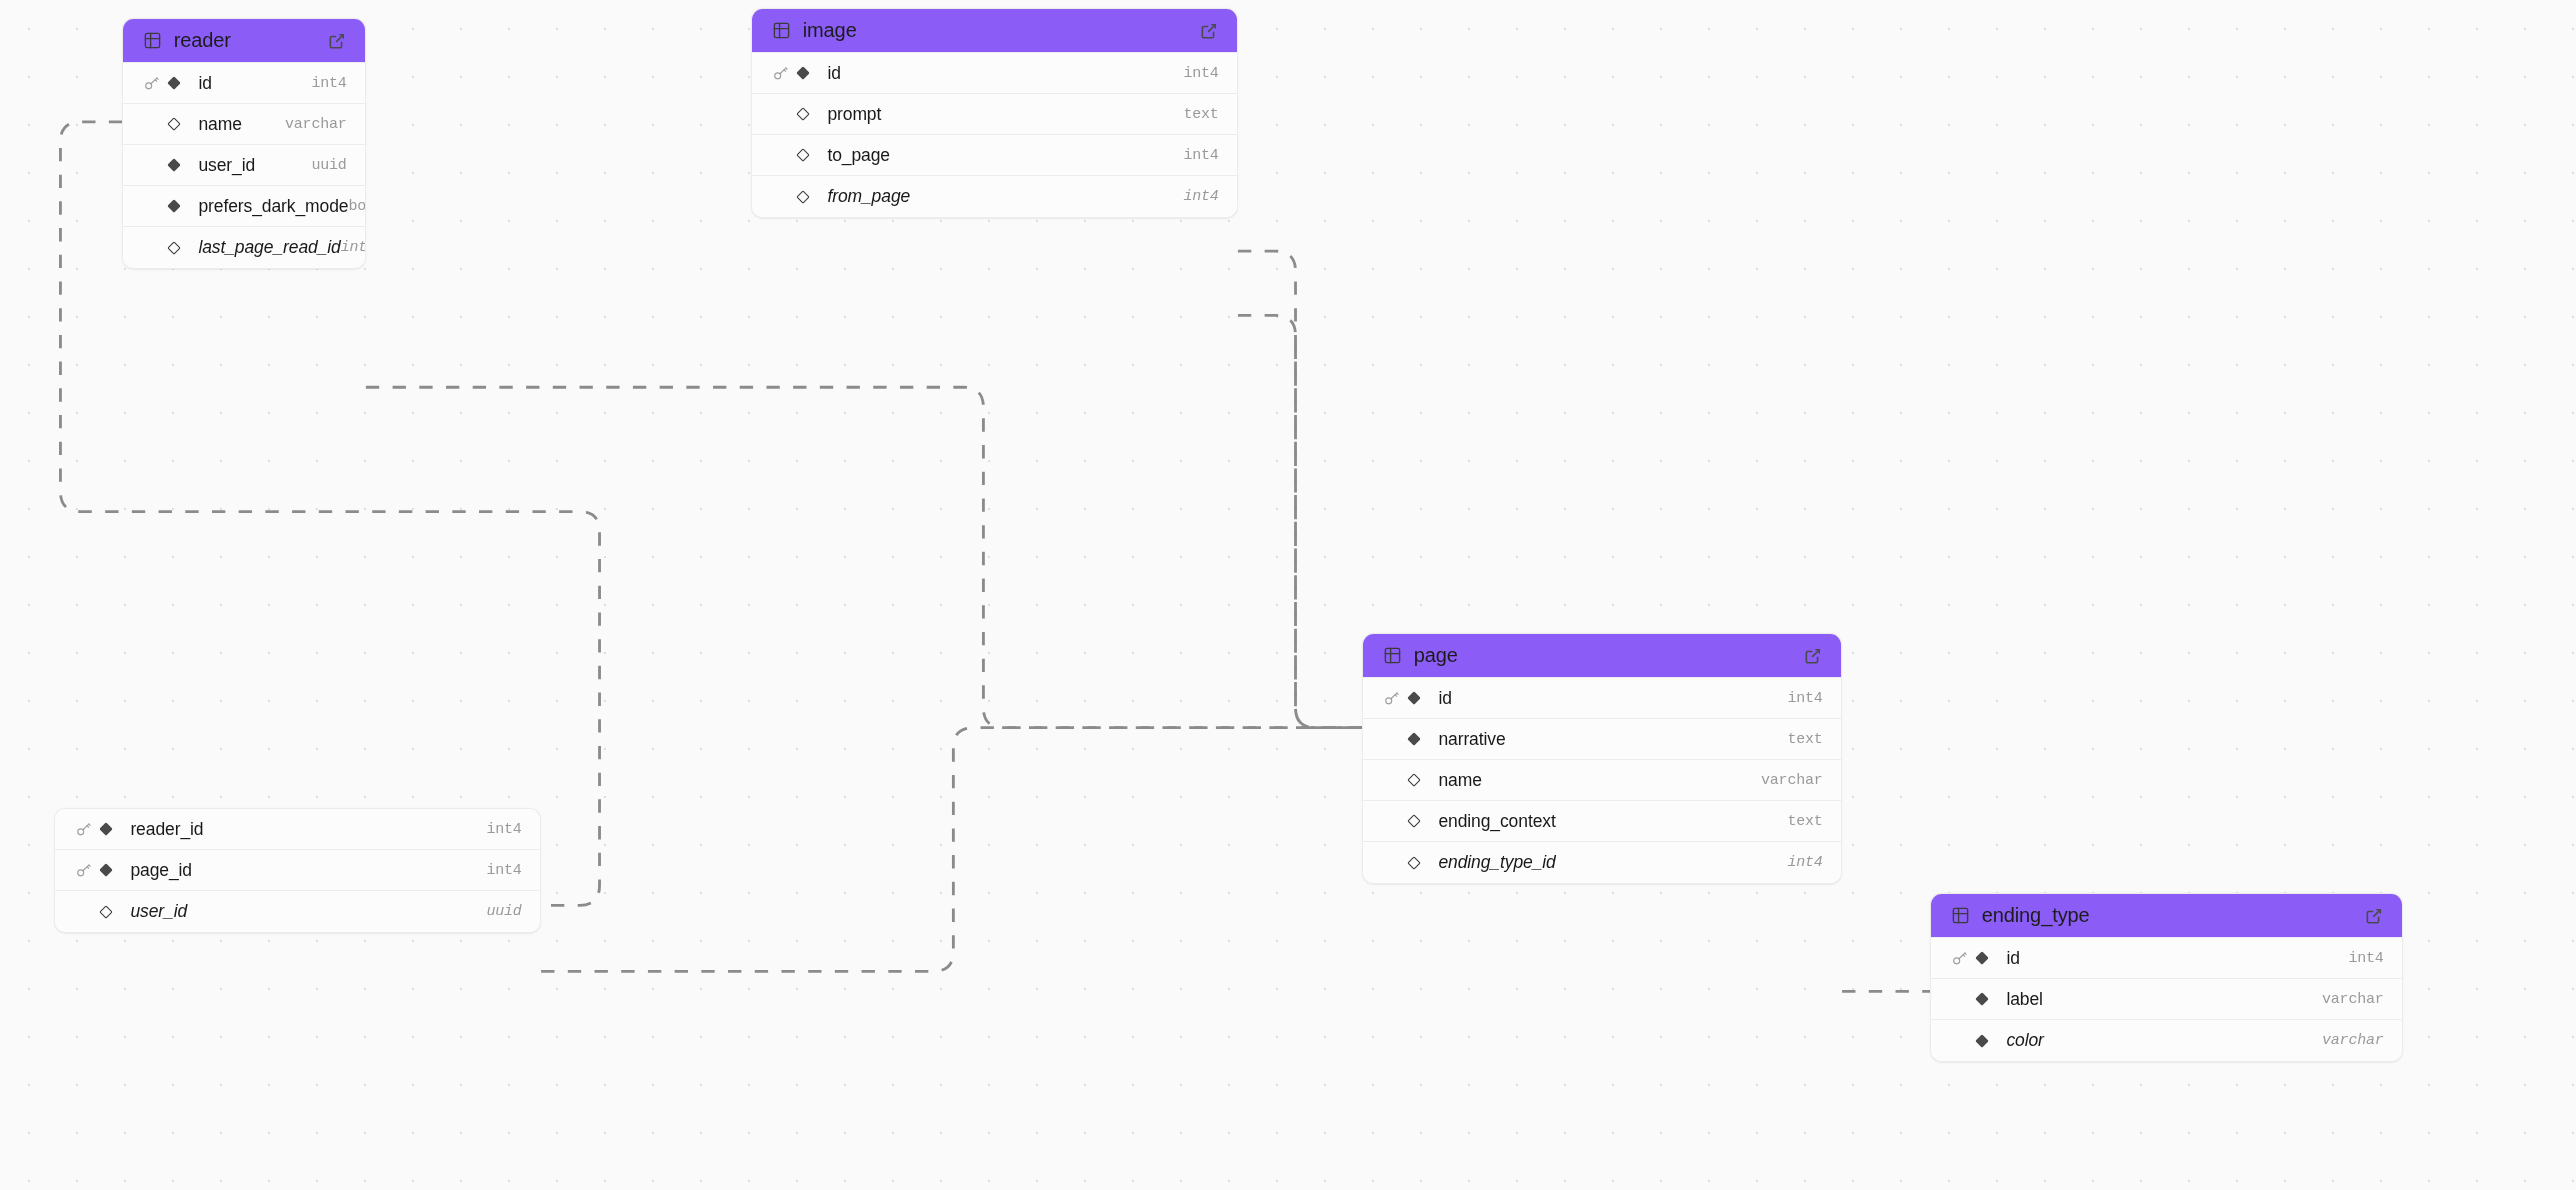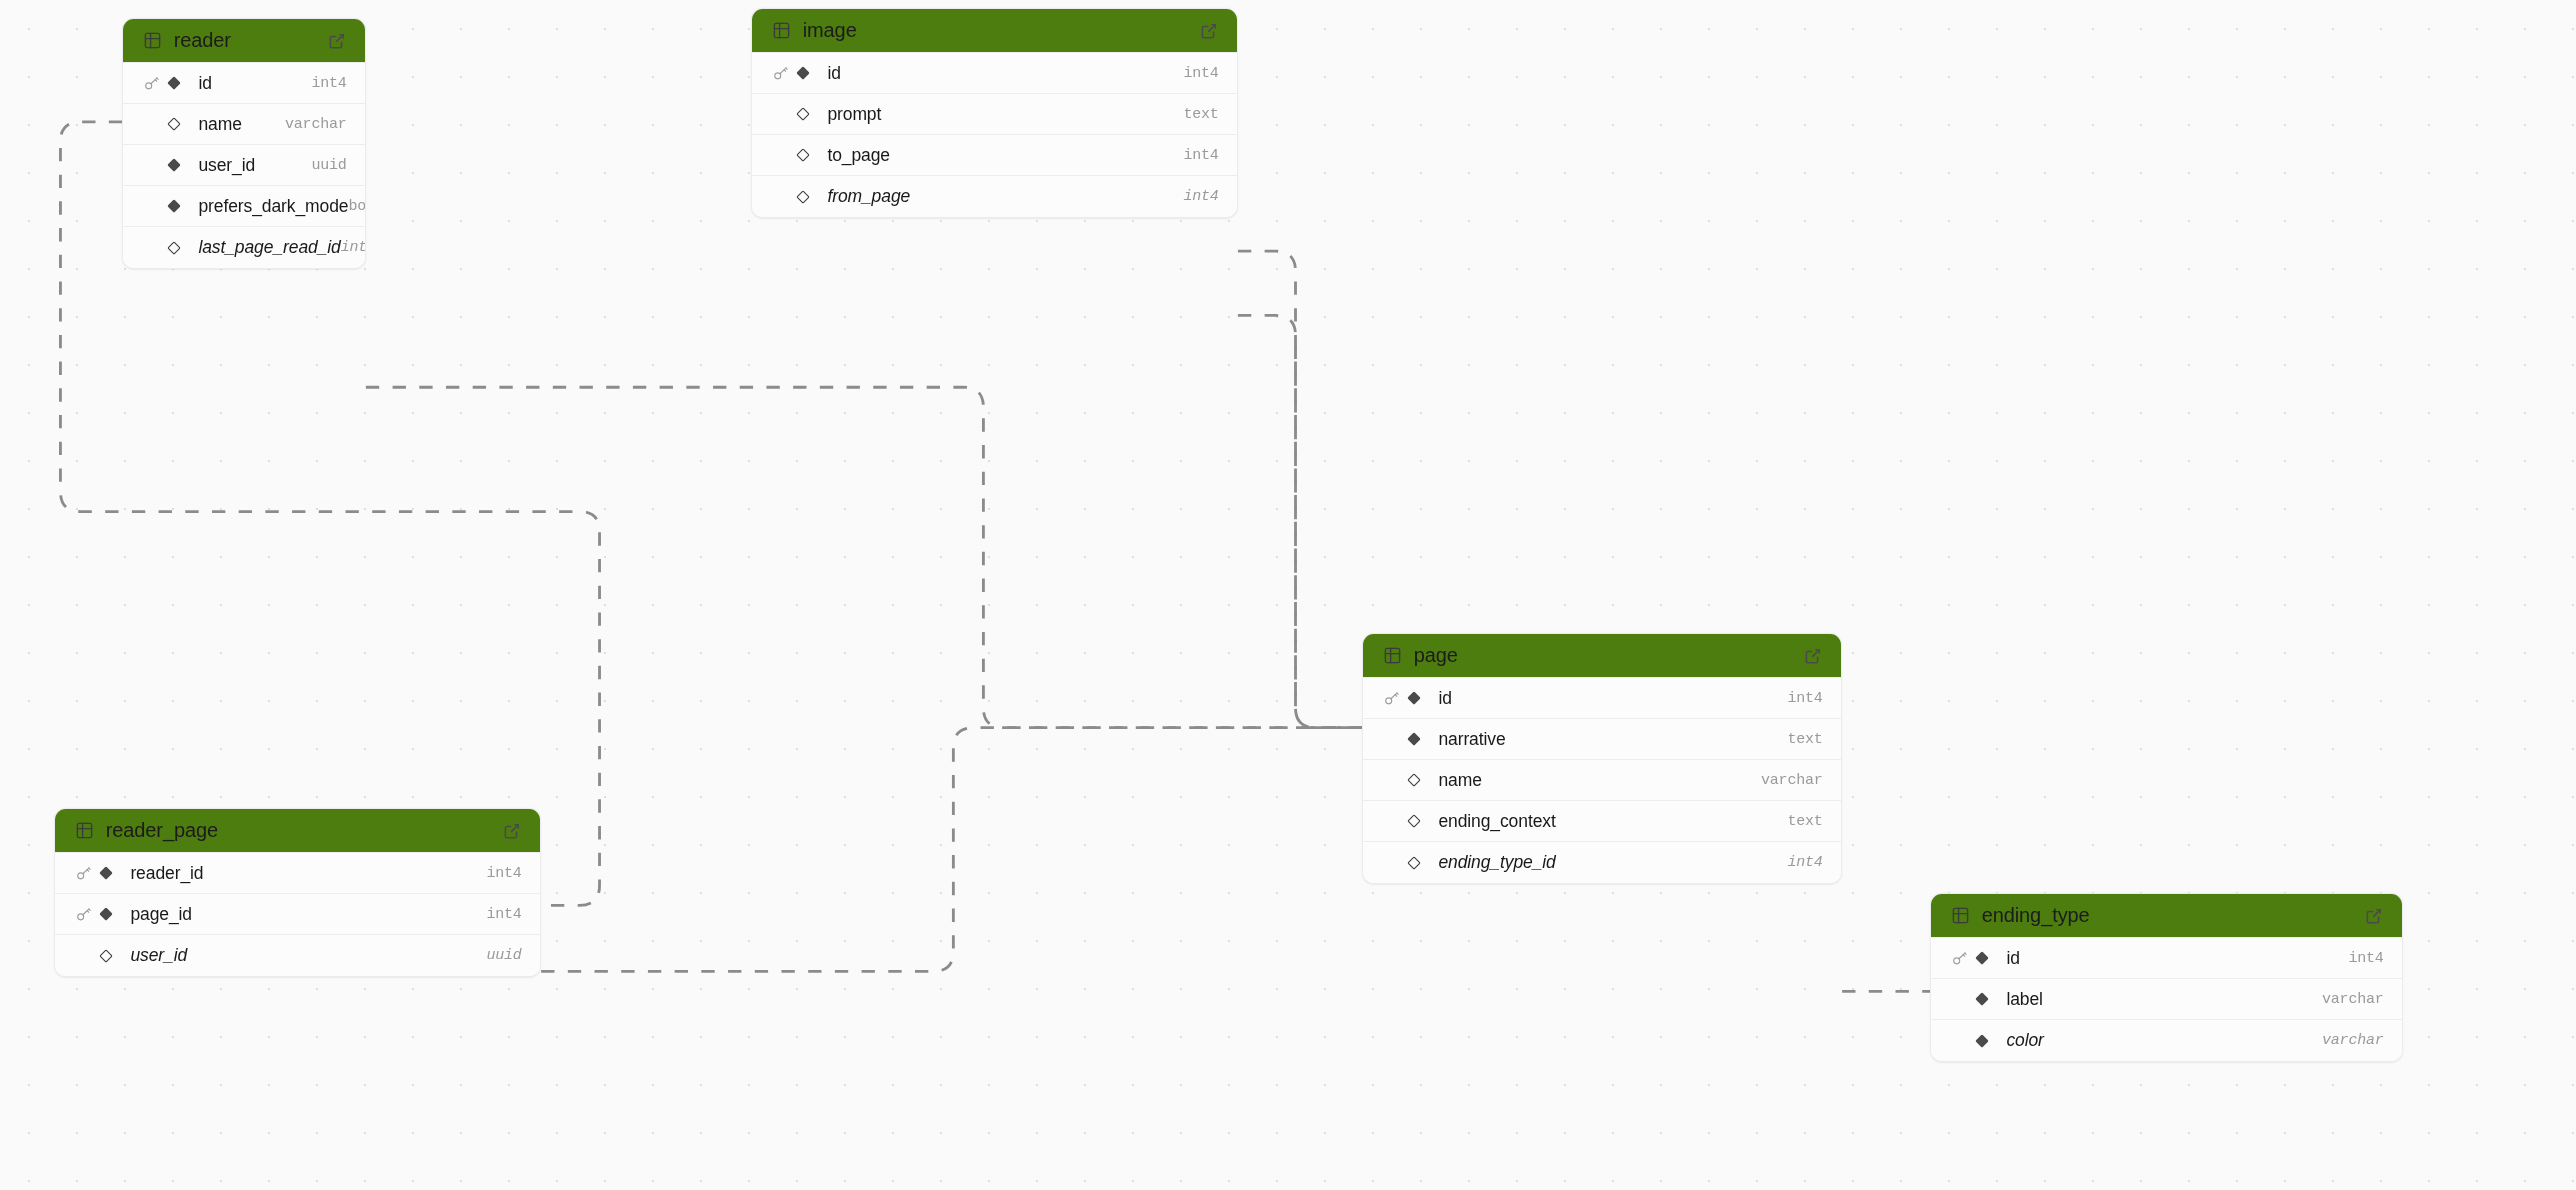--- a/index.html
+++ b/index.html
@@ -22,21 +22,21 @@
     border:1.3px solid #ececec;
     border-radius:11.7px;
     box-shadow:0 0.8px 2.5px rgba(0,0,0,0.045), 0 0.8px 0.8px rgba(0,0,0,0.03);
     overflow:hidden;
     box-sizing:border-box;
   }
   .tbl-header{
     display:flex; align-items:center;
     height:43px; padding:0 18.4px 0 20px;
     border-bottom:1.3px solid #ededed;
-    background:#4d7c0f;
+    background:#8b5cf6;
   }
   .tbl-icon{ width:19px; height:19px; flex:0 0 auto; margin-right:11.7px; display:block; }
   .tbl-title{
     font-size:20px; color:#1c1c1c; letter-spacing:-0.1px;
     font-weight:400; white-space:nowrap; flex:1 1 auto;
   }
   .tbl-link{ width:20px; height:20px; flex:0 0 auto; cursor:pointer; display:block; }
 
   .col-row{
     display:flex; align-items:center;
@@ -355,33 +355,20 @@
       <svg class="dia" viewBox="0 0 24 24">
         <rect x="5.6" y="5.6" width="12.8" height="12.8" rx="1.4" transform="rotate(45 12 12)" fill="none" stroke="#3a3a3a" stroke-width="1.6"></rect>
       </svg>
     </span>
     <span class="col-name">ending_type_id</span>
     <span class="col-type">int4</span>
   </div>
       </div>
   </div>
     <div class="table-card" style="left: 54px; top: 808px; width: 487px;">
-    <div class="tbl-header">
-      <svg class="tbl-icon" viewBox="0 0 24 24" fill="none" stroke="#3b3b3b" stroke-width="1.7" stroke-linecap="round" stroke-linejoin="round">
-        <rect x="3" y="3" width="18" height="18" rx="2.2"></rect>
-        <line x1="3" y1="9.6" x2="21" y2="9.6"></line>
-        <line x1="9.6" y1="3" x2="9.6" y2="21"></line>
-      </svg>
-      <span class="tbl-title">reader_page</span>
-      <svg class="tbl-link" viewBox="0 0 24 24" fill="none" stroke="#4a4a4a" stroke-width="1.9" stroke-linecap="round" stroke-linejoin="round">
-        <path d="M15.5 4.5 H19.5 V8.5"></path>
-        <line x1="19.5" y1="4.5" x2="11.6" y2="12.4"></line>
-        <path d="M17.5 13.6 V18.2 A1.8 1.8 0 0 1 15.7 20 H5.8 A1.8 1.8 0 0 1 4 18.2 V8.3 A1.8 1.8 0 0 1 5.8 6.5 H10.4"></path>
-      </svg>
-    </div>
     <div class="cols">
         <div class="col-row">
     <span class="key-slot">
       <svg class="key-icon" viewBox="0 0 24 24" fill="none" stroke="#9d9d9d" stroke-width="1.6" stroke-linecap="round" stroke-linejoin="round">
         <circle cx="8.2" cy="15.6" r="4.3"></circle>
         <line x1="11.4" y1="12.6" x2="20.2" y2="4.1"></line>
         <line x1="17.4" y1="6.8" x2="19.6" y2="9.0"></line>
         <line x1="19.9" y1="4.4" x2="21.8" y2="6.3"></line>
       </svg>
     </span>

